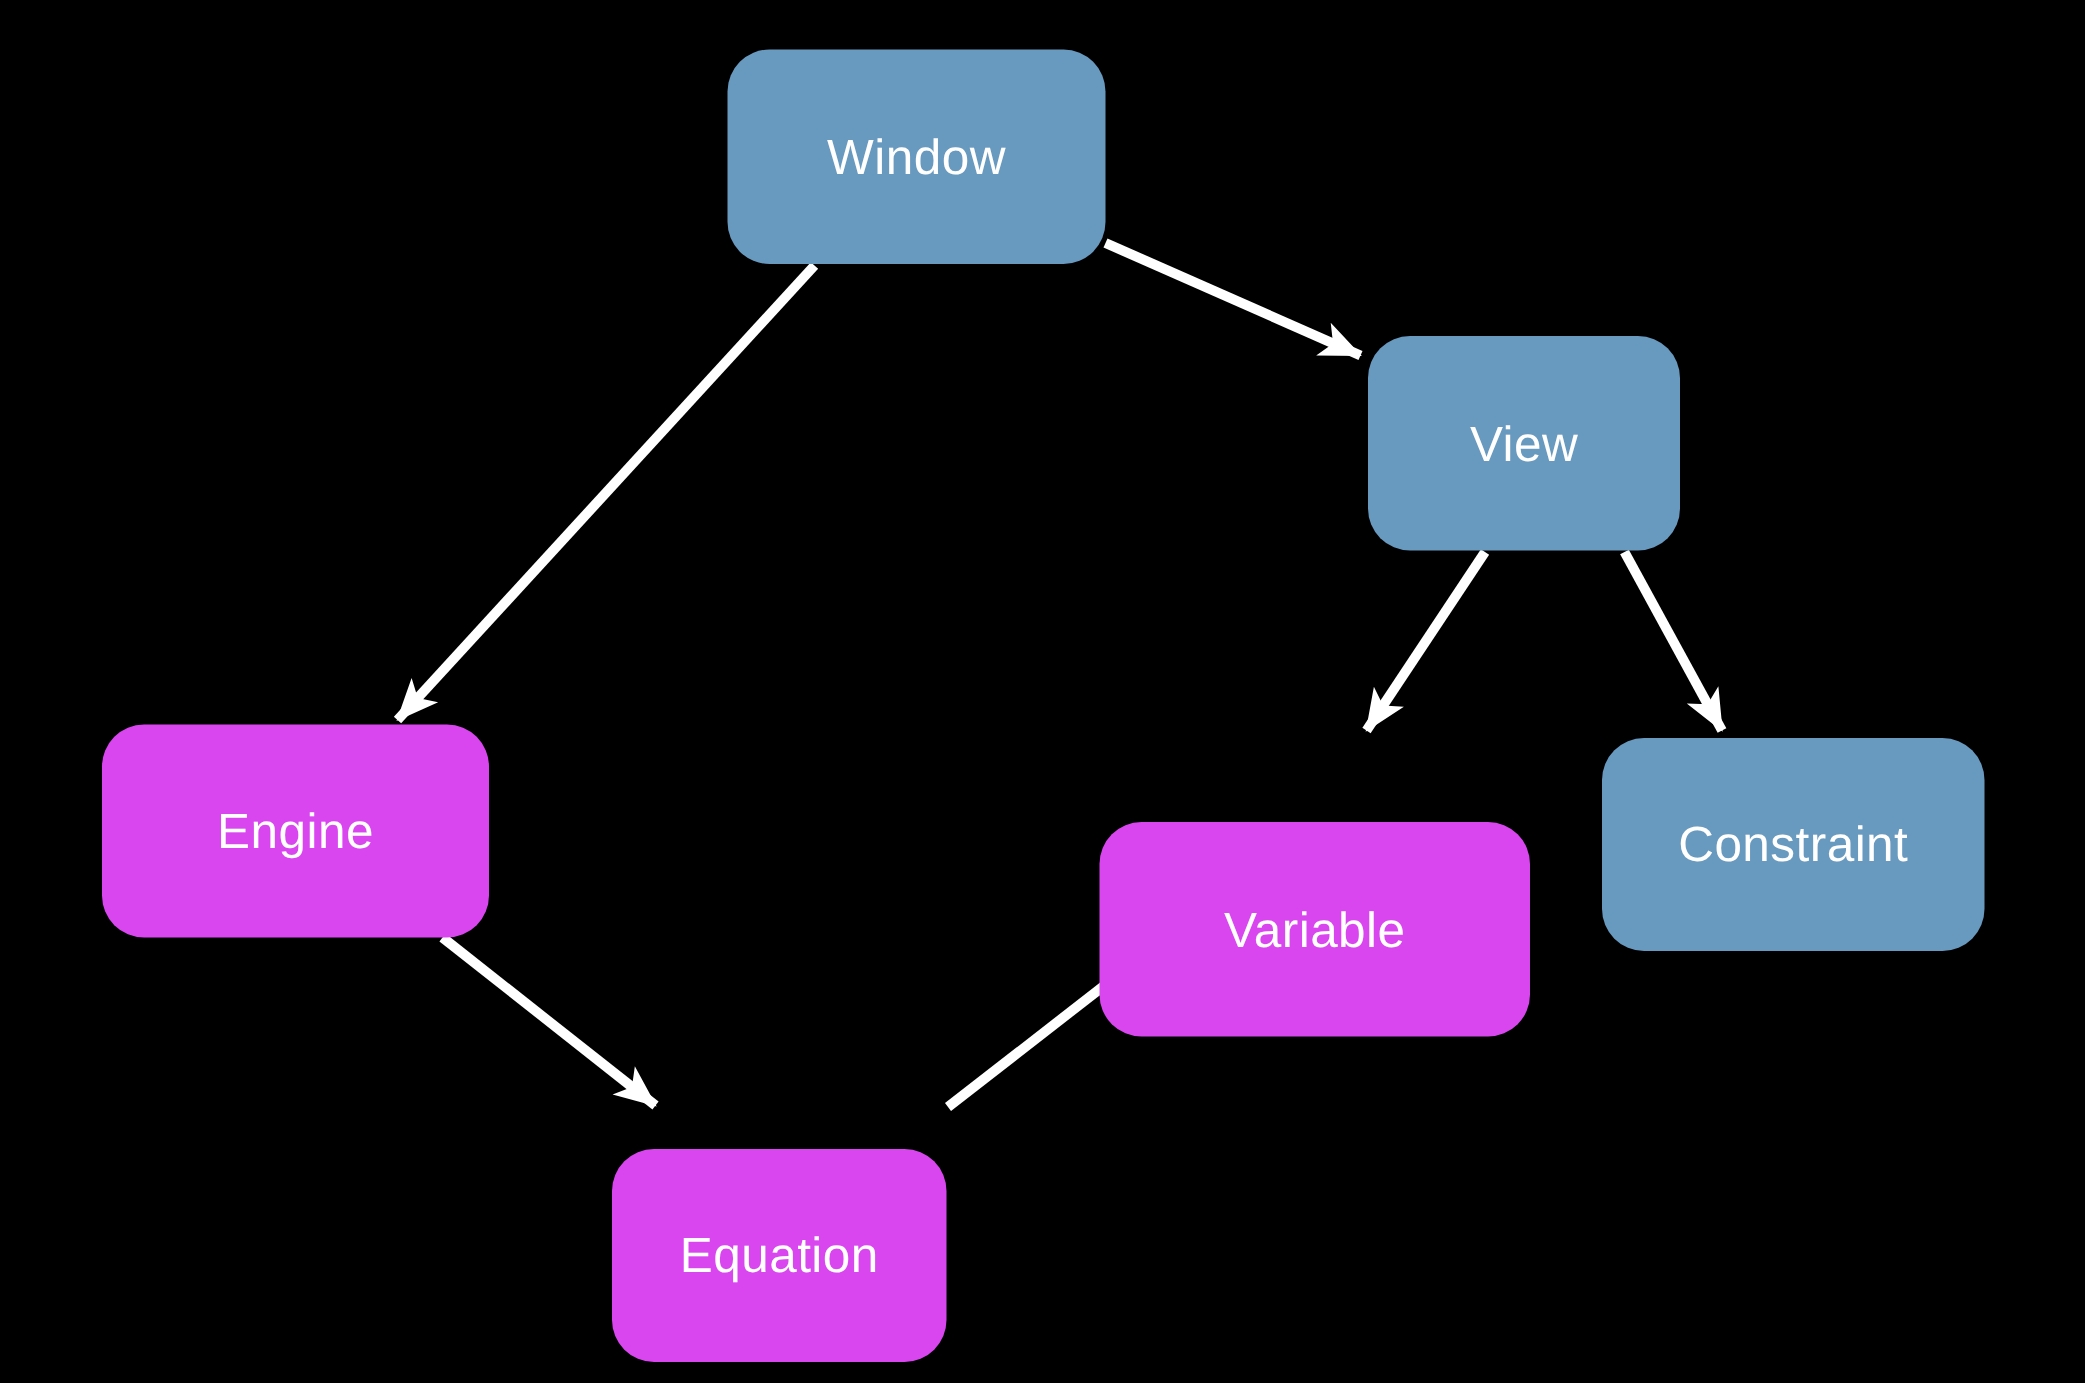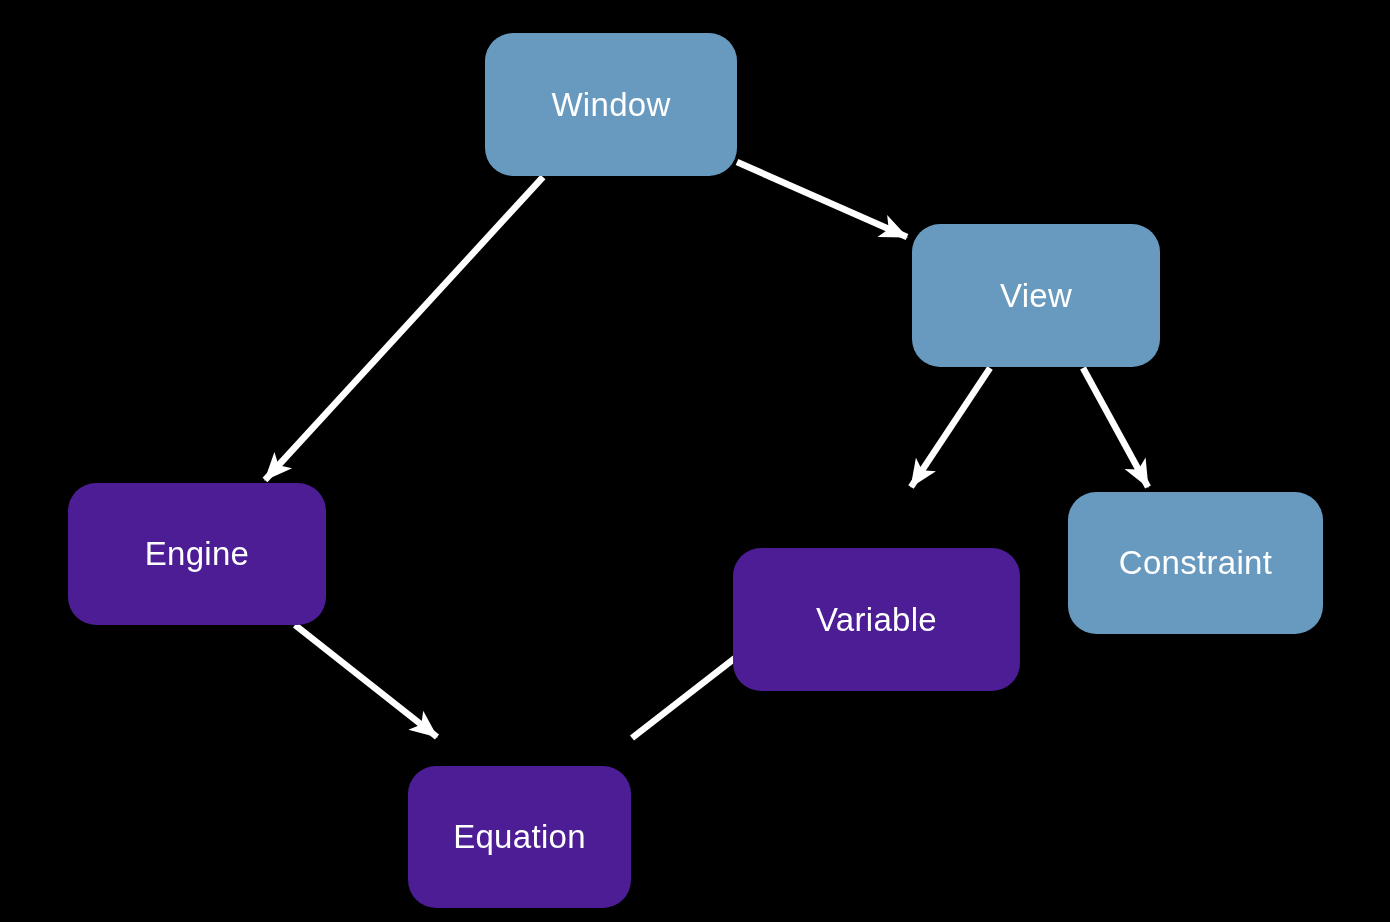--- a/index.html
+++ b/index.html
@@ -32,24 +32,24 @@
     justify-content: center;
     border-radius: 28px;
     color: #ffffff;
     font-size: 33px;
     font-weight: 400;
     letter-spacing: 0.3px;
     box-sizing: border-box;
     text-align: center;
   }
   .node-blue { background: #6899BF; border-radius: 28px; }
-  .node-gray { background: #4c1d95; }
+  .node-gray { background: #d946ef; }
 
   #node-window     { left: 485px;  top: 33px;  width: 252px; height: 143px; }
-  #node-view       { left: 912px;  top: 224px; width: 248px; height: 143px; }
+  #node-view       { left: 912px;  top: 224px; width: 208px; height: 143px; }
   #node-engine     { left: 68px;   top: 483px; width: 258px; height: 142px; }
   #node-variable   { left: 733px;  top: 516px; width: 287px; height: 143px; margin-top: 32px; }
   #node-constraint { left: 1068px; top: 492px; width: 255px; height: 142px; justify-content: center; }
   #node-equation   { left: 408px;  top: 766px; width: 223px; height: 142px; }
 
   .edge-line {
     stroke: #ffffff;
     stroke-width: 6.6;
     fill: none;
   }

